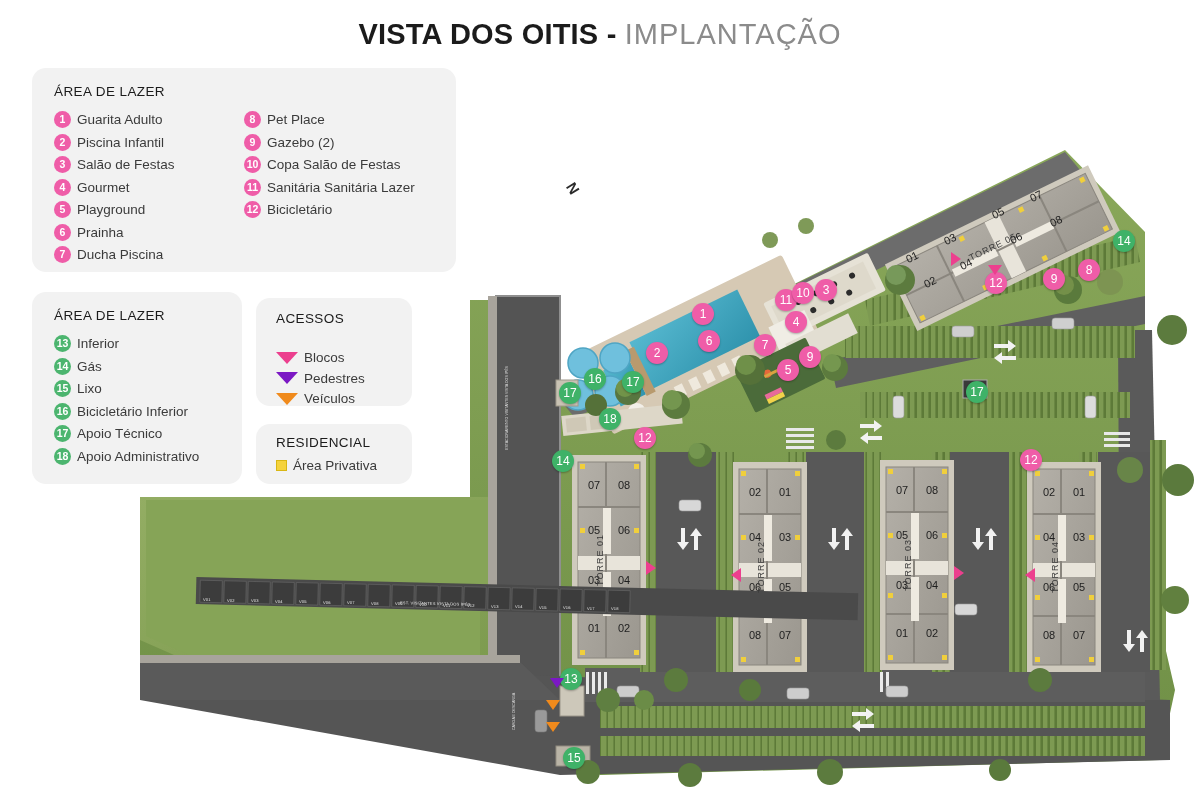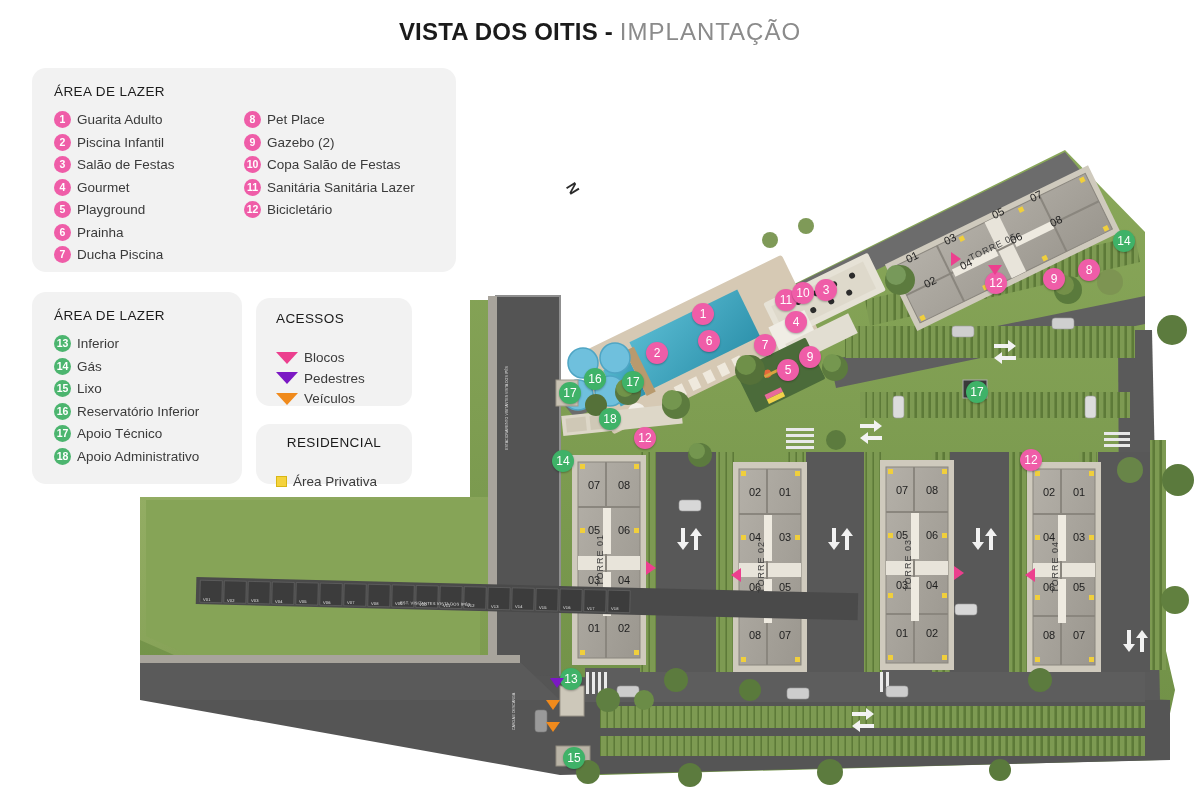--- a/index.html
+++ b/index.html
@@ -8,21 +8,21 @@
     background: #ffffff;
     font-family: "Liberation Sans", sans-serif;
     position: relative;
     overflow: hidden;
   }
 
   
   #title-bar {
     position: absolute; top: 18px; left: 0; width: 1200px;
     text-align: center;
-    font-size: 24px; letter-spacing: .2px;
+    font-size: 29px; letter-spacing: .2px;
   }
   #title-bold { font-weight: 700; color: #1b1b1b; }
   #title-light { font-weight: 300; color: #8b8b8b; letter-spacing: 1px; }
 
   
   .panel {
     position: absolute;
     background: #f2f2f2;
     border-radius: 14px;
   }
@@ -59,21 +59,21 @@
   .tri {
     flex: none; width: 0; height: 0;
     border-left: 11px solid transparent;
     border-right: 11px solid transparent;
     border-top: 12px solid #ec3f8e;
   }
   .tri.purple { border-top-color: #7b18c4; }
   .tri.orange { border-top-color: #f08a1c; }
 
   #panel-resid { left: 256px; top: 424px; width: 156px; height: 60px; padding: 11px 20px; }
-  #panel-resid .panel-title { text-align: center; margin-bottom: 24px; }
+  #panel-resid .panel-title { text-align: left; margin-bottom: 8px; }
   .swatch {
     flex: none; width: 11px; height: 11px; background: #f5d33d;
     border: 1px solid #d9b714;
   }
 
   
   #map { position: absolute; left: 0; top: 0; width: 1200px; height: 796px; z-index: -1; }
 
   
   .mk {
@@ -543,21 +543,21 @@
   <div class="legend-row">
     <span class="badge green">14</span>
     <span class="legend-label">Gás</span>
   </div>
   <div class="legend-row">
     <span class="badge green">15</span>
     <span class="legend-label">Lixo</span>
   </div>
   <div class="legend-row">
     <span class="badge green">16</span>
-    <span class="legend-label">Reservatório Inferior</span>
+    <span class="legend-label">Bicicletário Inferior</span>
   </div>
   <div class="legend-row">
     <span class="badge green">17</span>
     <span class="legend-label">Apoio Técnico</span>
   </div>
   <div class="legend-row">
     <span class="badge green">18</span>
     <span class="legend-label">Apoio Administrativo</span>
   </div>
 </div>

